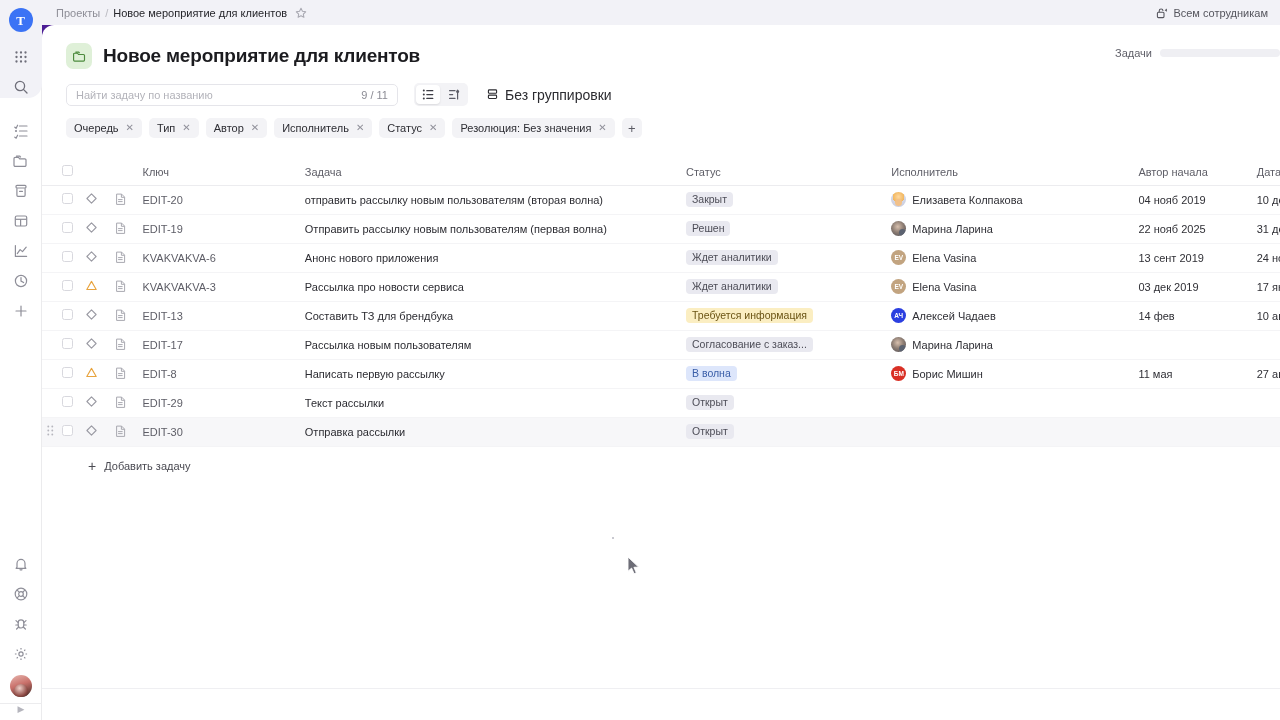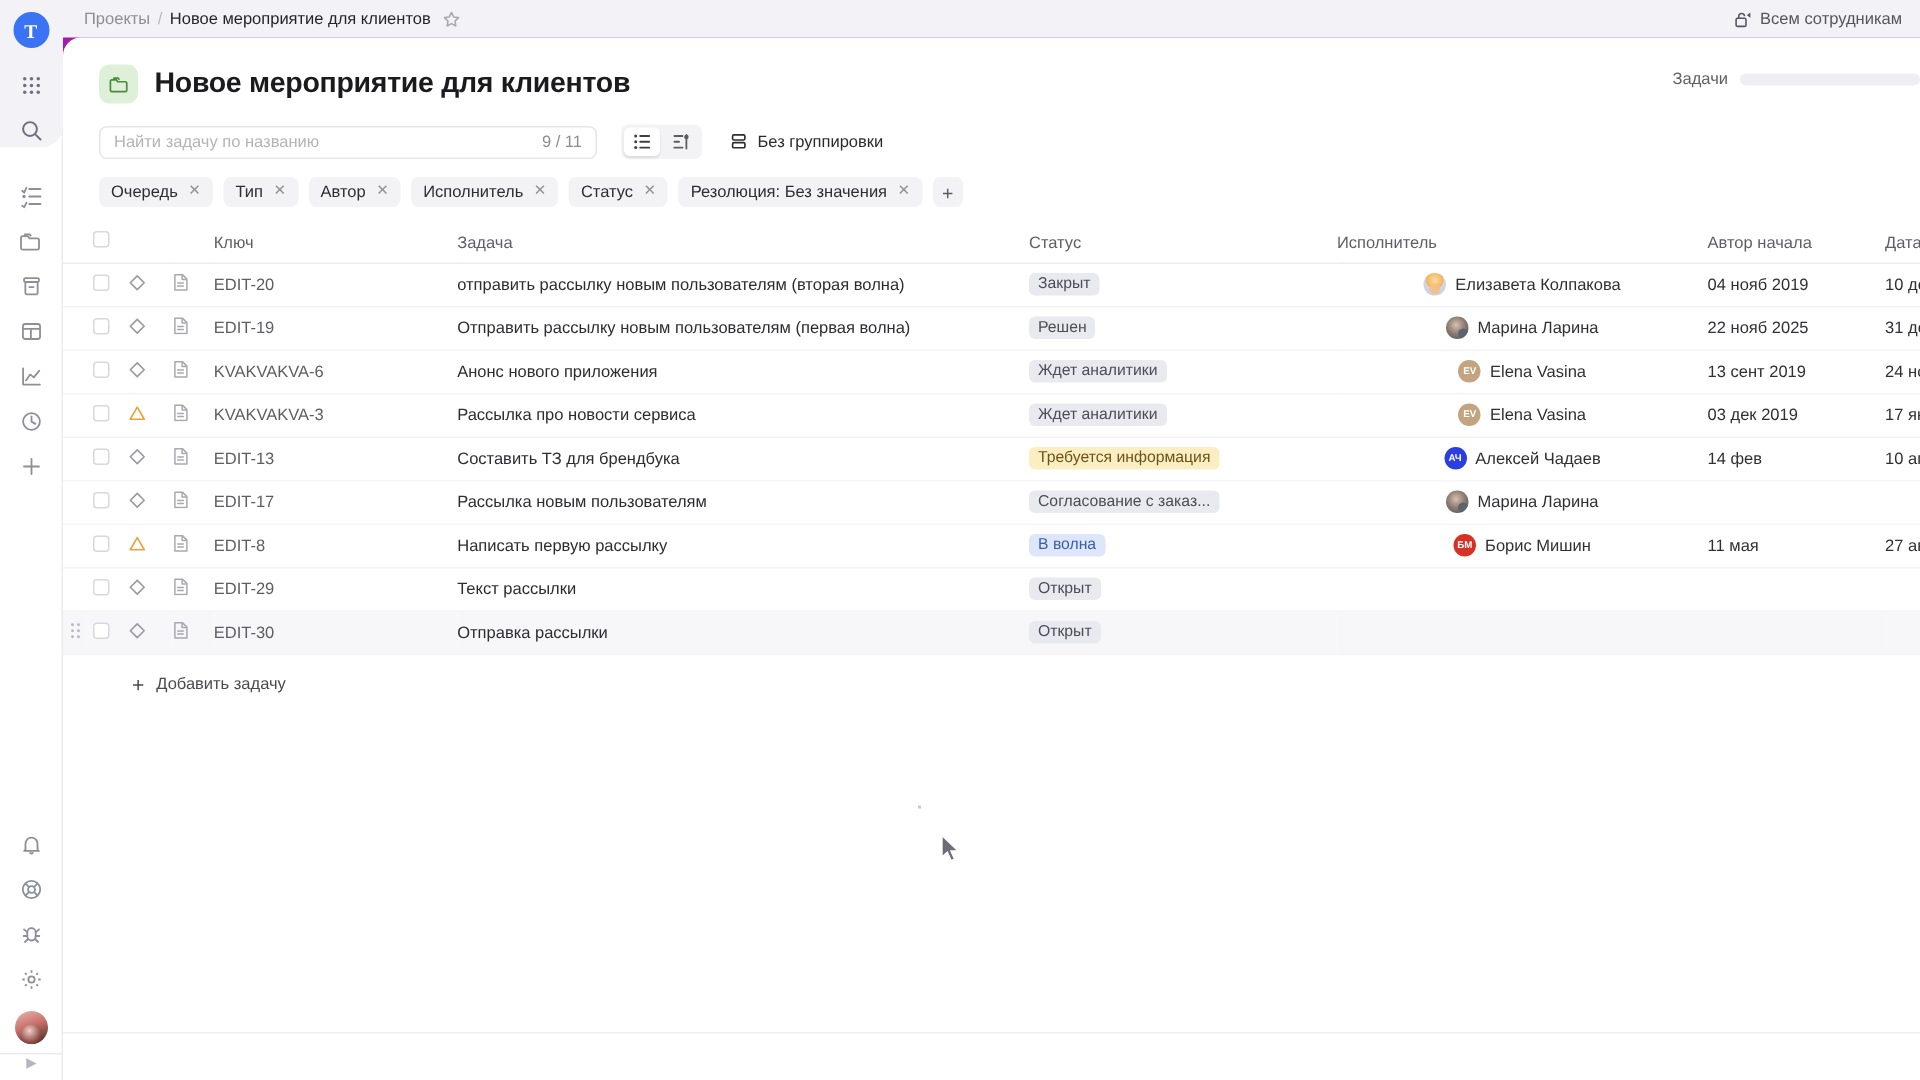--- a/index.html
+++ b/index.html
@@ -54,21 +54,21 @@
   }
   .avatar-me::after {
     content:""; position:absolute; left:4px; top:9px; width:14px; height:14px;
     border-radius: 50% 50% 40% 40%;
     background: radial-gradient(circle at 40% 30%, #f0cfc8 0%, #8e4a44 60%, #2b1b18 100%);
   }
   .rail-caret { color: #b5b5bd; font-size: 9px; padding-bottom: 4px; }
   .rail-bottom-divider { width: 42px; height: 1px; background: #ececee; }
 
   
-  .main { flex: 1 1 auto; min-width: 0; display: flex; flex-direction: column; background: #a21caf; }
+  .main { flex: 1 1 auto; min-width: 0; display: flex; flex-direction: column; background: #4c1d95; }
 
   
   .topbar {
     height: 25px; background: #f2f2f7;
     display: flex; align-items: center; padding: 0 12px 0 14px;
     font-size: 11px; color: #8a8a93; flex: 0 0 25px;
   }
   .crumb-link { color: #8e8e97; cursor: pointer; }
   .crumb-sep { margin: 0 5px; color: #b9b9c0; }
   .crumb-current { color: #25252a; cursor: pointer; }
@@ -117,39 +117,39 @@
     font-family: inherit; background: transparent; min-width: 0;
   }
   .search-wrap input::placeholder { color: #b3b3ba; }
   .search-count { font-size: 11px; color: #8b8b94; white-space: nowrap; padding-left: 6px; }
   .view-toggle { display: flex; background: #f3f3f6; border-radius: 5px; padding: 2px; gap: 2px; margin-left: 6px; }
   .vt-btn {
     width: 24px; height: 19px; border-radius: 4px; display: flex;
     align-items: center; justify-content: center; color: #5c5c66; cursor: pointer;
   }
   .vt-btn.active { background: #fff; box-shadow: 0 1px 2px rgba(0,0,0,.10); }
-  .group-btn { display: flex; align-items: center; gap: 6px; font-size: 11px; color: #2b2b30;
+  .group-btn { display: flex; align-items: center; gap: 6px; font-size: 14px; color: #2b2b30;
       cursor: pointer; margin-left: 8px; }
 
   
   .chips { display: flex; align-items: center; gap: 7px; padding: 12px 0 0 24px; flex-wrap: wrap; }
   .chip {
     display: inline-flex; align-items: center; gap: 7px;
     background: #f3f3f6; border-radius: 5px; height: 20px; padding: 0 8px;
     font-size: 11px; color: #2d2d33; cursor: pointer; white-space: nowrap;
   }
   .chip-x { color: #90909a; font-size: 10px; line-height: 1; }
   .chip-add {
     width: 20px; height: 20px; border-radius: 5px; background: #f3f3f6;
     display: flex; align-items: center; justify-content: center;
     color: #5b5b64; font-size: 13px; cursor: pointer; line-height: 1;
   }
 
   
-  .table-scroll { margin-top: 11px; overflow: hidden; position: relative; }
+  .table-scroll { margin-top: 21px; overflow: hidden; position: relative; }
   table.tasks { width: 1330px; border-collapse: collapse; table-layout: fixed; }
   table.tasks th {
     font-size: 11px; font-weight: 400; color: #5e5e67; text-align: left;
     padding: 0 0 7px 0; vertical-align: bottom; height: 26px;
   }
   .thead-row th { border-bottom: 1px solid #ececef; }
   table.tasks td { height: 29px; font-size: 11px; color: #2f2f35; vertical-align: middle; padding: 0; }
   tr.task-row { border-bottom: 1px solid #f4f4f6; }
   tr.task-row.selected { background: #f7f7f9; }
 
@@ -175,21 +175,21 @@
   .task-name { color: #2c2c32; cursor: pointer; }
 
   .badge {
     display: inline-block; border-radius: 4px; padding: 2px 6px 3px;
     font-size: 10.5px; line-height: 1; white-space: nowrap; cursor: pointer;
   }
   .b-grey   { background: #e9e9f0; color: #4d4d57; }
   .b-yellow { background: #fbeec2; color: #6b5414; }
   .b-blue   { background: #dde6fb; color: #3a5ea8; }
 
-  .assignee { display: flex; align-items: center; gap: 6px; cursor: pointer; justify-content: center; }
+  .assignee { display: flex; align-items: center; gap: 6px; cursor: pointer; }
   .av { width: 15px; height: 15px; border-radius: 50%; flex: 0 0 15px;
      display: flex; align-items: center; justify-content: center;
      font-size: 6.5px; font-weight: 700; color: #fff; overflow: hidden; position: relative; }
   .av-photo-1 { background: radial-gradient(circle at 50% 32%, #ffd9a0 0%, #f0b55c 46%, #d4d7e6 47%, #c4c8dc 100%); }
   .av-photo-1::after { content:""; position:absolute; left:4px; top:7px; width:7px; height:7px; border-radius:50%;
      background:#f2c18a; }
   .av-photo-2 { background: radial-gradient(circle at 45% 38%, #d8c0ae 0%, #8e7e74 45%, #4a4a52 100%); }
   .av-photo-2::after { content:""; position:absolute; right:0; bottom:0; width:7px; height:7px; border-radius:50%;
      background:#5b6270; }
   .av-tan { background: #c2a480; }

